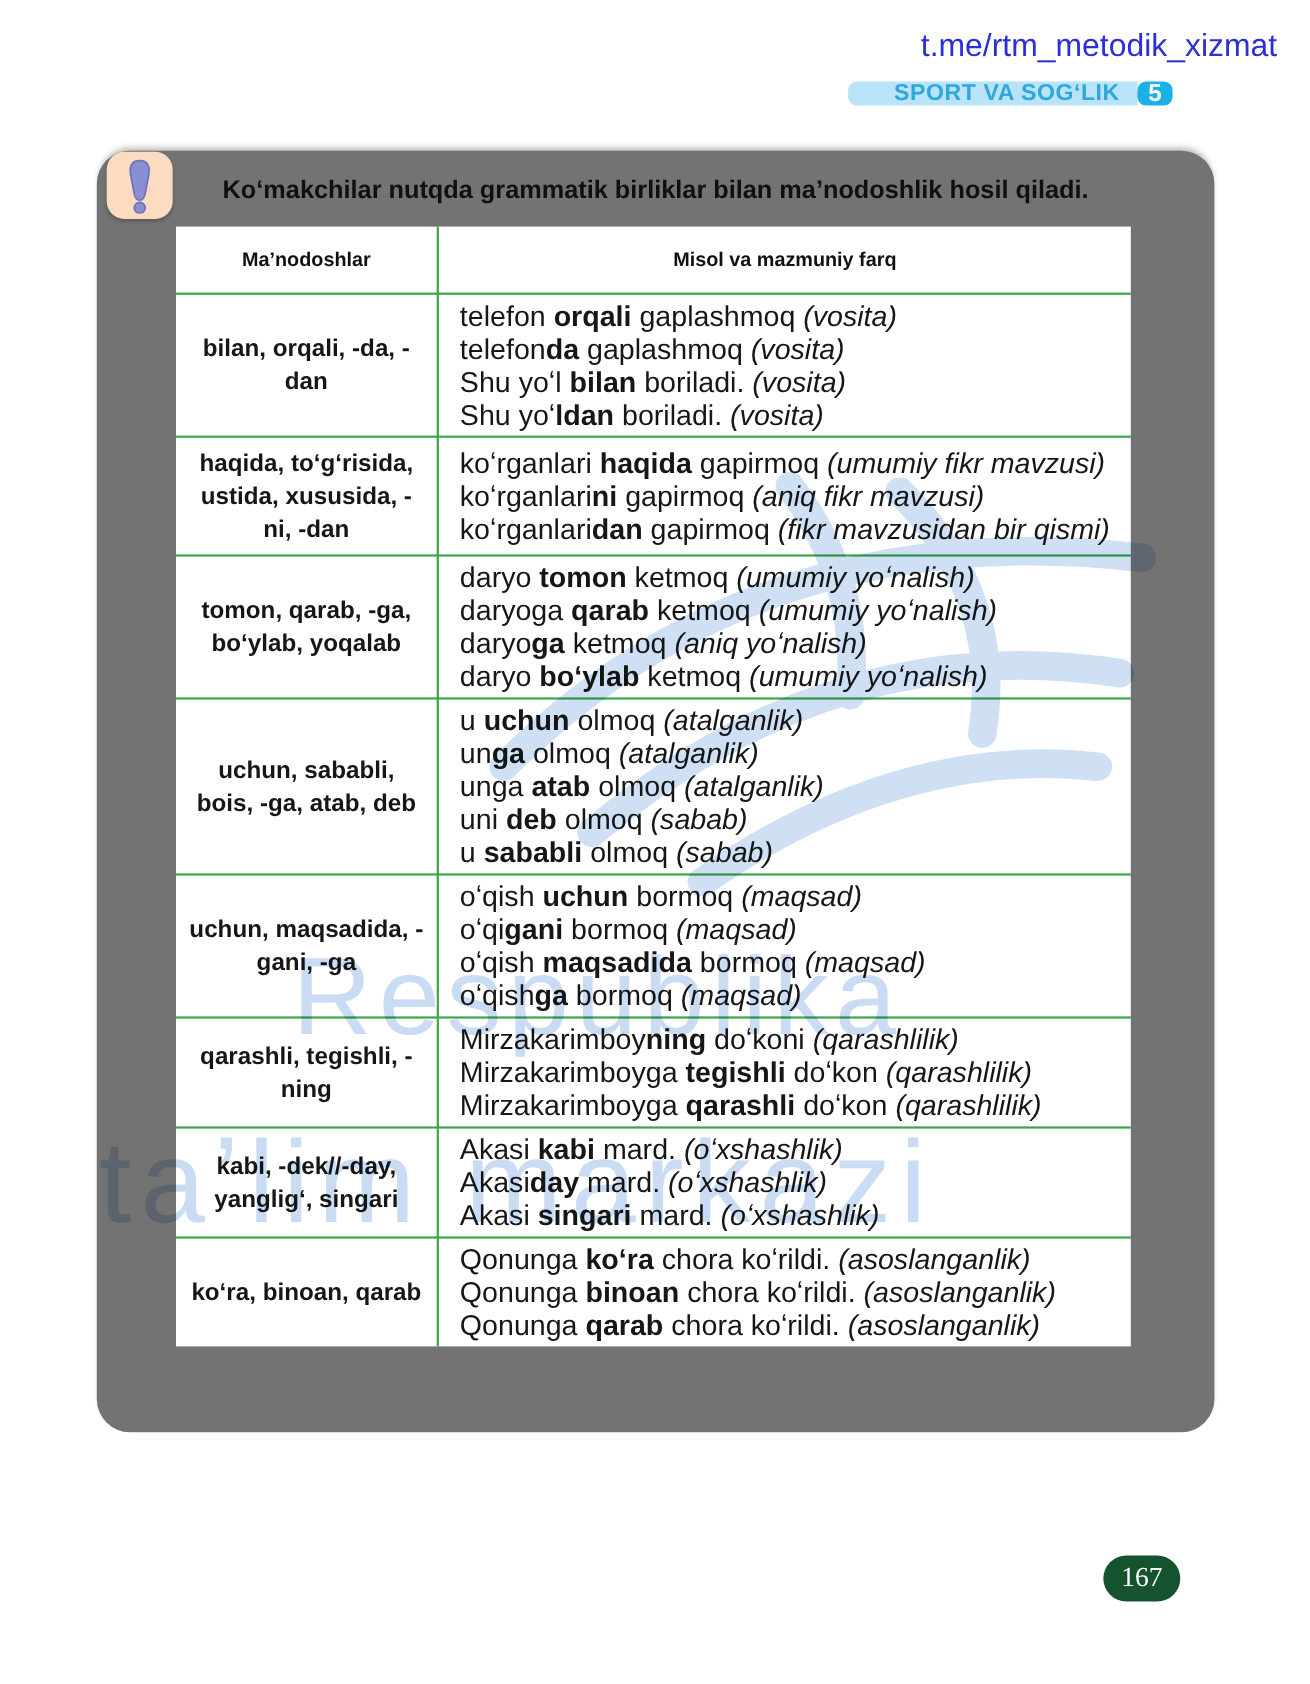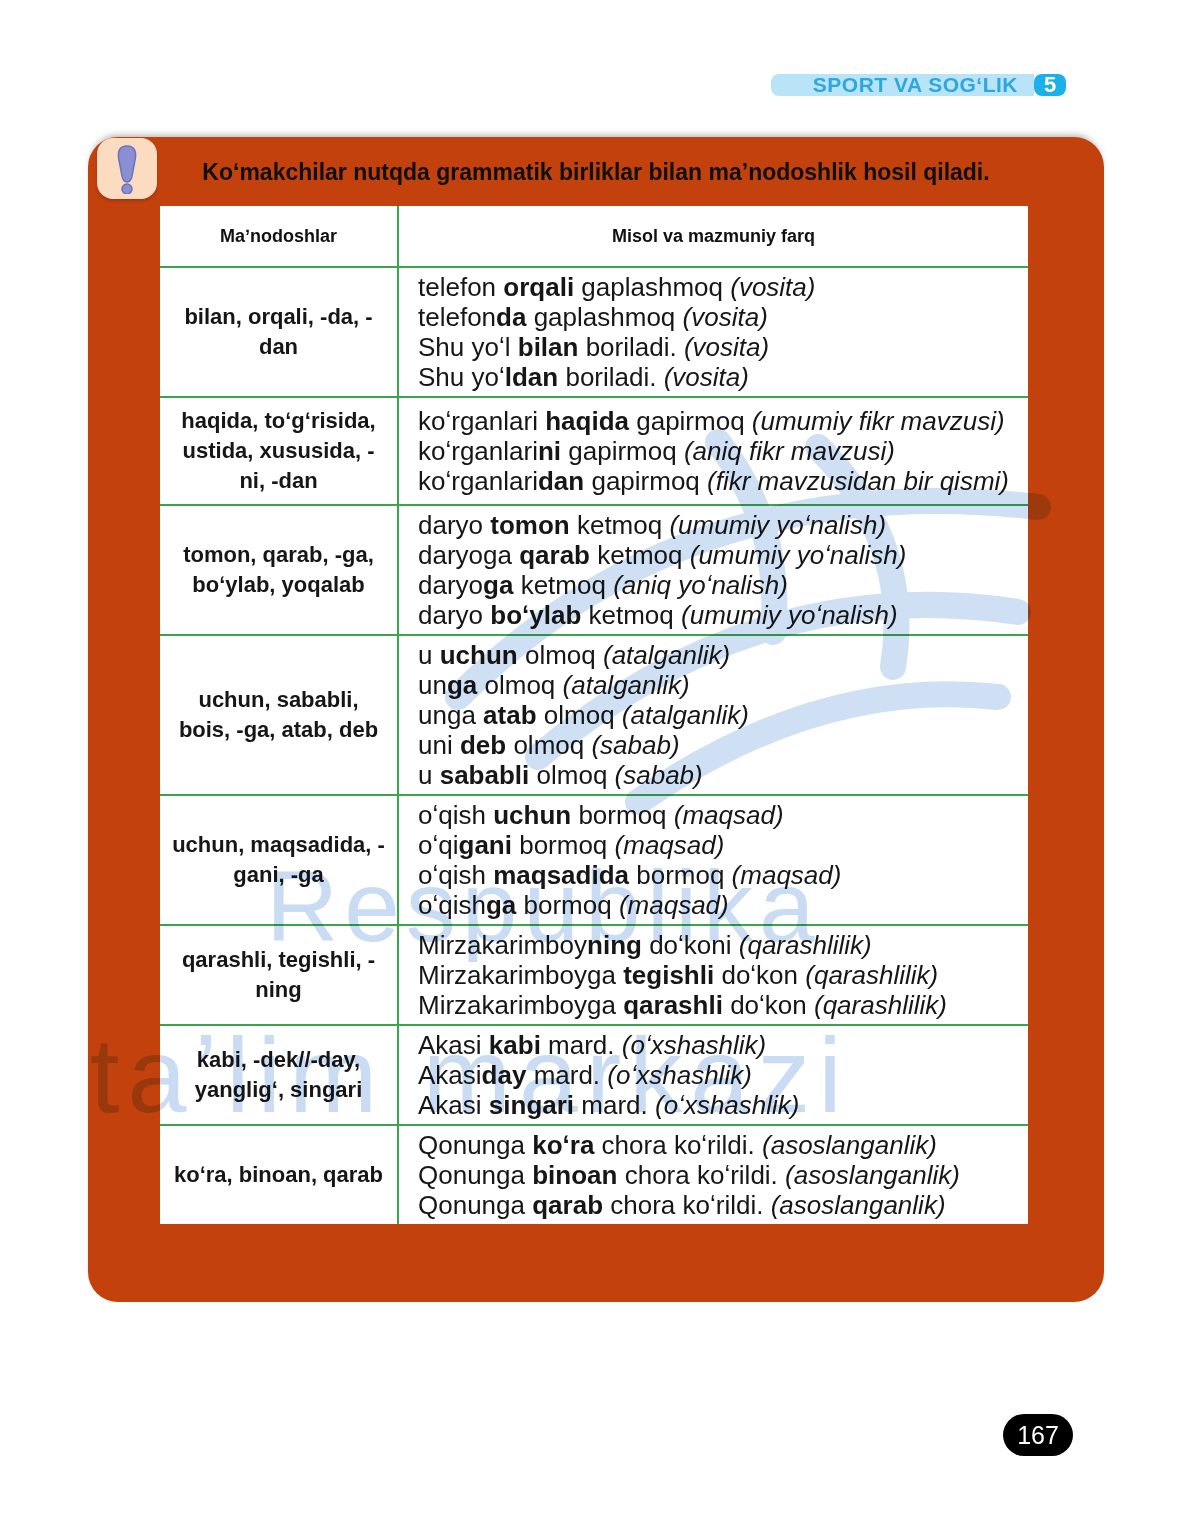--- a/index.html
+++ b/index.html
@@ -8,21 +8,21 @@
 
   
   .top-link{position:absolute;top:26px;right:30px;font-size:29px;color:#2b2fd4;cursor:pointer;}
   .chapter{position:absolute;top:74px;right:125px;display:flex;height:22px;}
   .chapter-label{background:#b9e3f7;color:#2ea7dd;font-weight:bold;font-size:21px;letter-spacing:.5px;
                  display:flex;align-items:center;padding:0 16px 0 42px;border-radius:8px 0 0 8px;}
   .chapter-num{background:#1cb0e8;color:#fff;font-weight:bold;font-size:22px;width:32px;
                display:flex;align-items:center;justify-content:center;border-radius:8px;}
 
   
-  .panel{position:absolute;left:88px;top:137px;width:1016px;height:1165px;background:#c2410c;
+  .panel{position:absolute;left:88px;top:137px;width:1016px;height:1165px;background:#737373;
          border-radius:30px;box-shadow:0 -5px 6px -3px rgba(90,90,90,.45);}
   .alert-icon{position:absolute;left:9px;top:1px;width:60px;height:61px;background:#fbdcc0;
               border-radius:16px;display:flex;align-items:center;justify-content:center;
               box-shadow:0 2px 3px rgba(0,0,0,.18);}
   .panel-title{position:absolute;left:0;right:0;top:22px;text-align:center;font-weight:bold;
                font-size:23px;color:#101010;}
 
   
   .table-wrap{position:absolute;left:72px;top:69px;width:868px;background:#fff;z-index:1;}
   table{border-collapse:collapse;width:100%;border-style:hidden;}
@@ -37,28 +37,29 @@
   .i{font-style:italic;}
 
   
   .watermark{position:absolute;inset:0;z-index:3;pointer-events:none;mix-blend-mode:multiply;
              color:#c9dcf3;overflow:hidden;border-radius:30px;}
   .wm-logo{position:absolute;left:300px;top:260px;}
   .wm-line1{position:absolute;left:178px;top:712px;font-size:100px;letter-spacing:6px;}
   .wm-line2{position:absolute;left:2px;top:878px;font-size:106px;letter-spacing:8px;}
 
   
-  .page-num{position:absolute;left:1003px;top:1414px;width:70px;height:42px;background:#000000;
-            border-radius:21px;color:#fff;font-size:25px;display:flex;align-items:center;justify-content:center;}
+  .page-num{position:absolute;left:1003px;top:1414px;width:70px;height:42px;background:#14532d;
+            border-radius:21px;color:#fff;font-size:25px;display:flex;align-items:center;justify-content:center;font-family:Liberation Serif, serif;}
 </style>
 </head>
 <body>
 
 <div class="page">
 
+  <div class="top-link">t.me/rtm_metodik_xizmat</div>
 
   <div class="chapter">
     <span class="chapter-label">SPORT VA SOGʻLIK</span>
     <span class="chapter-num">5</span>
   </div>
 
   <div class="panel">
 
     <div class="alert-icon">
       <svg width="40" height="50" viewBox="0 0 40 50">

